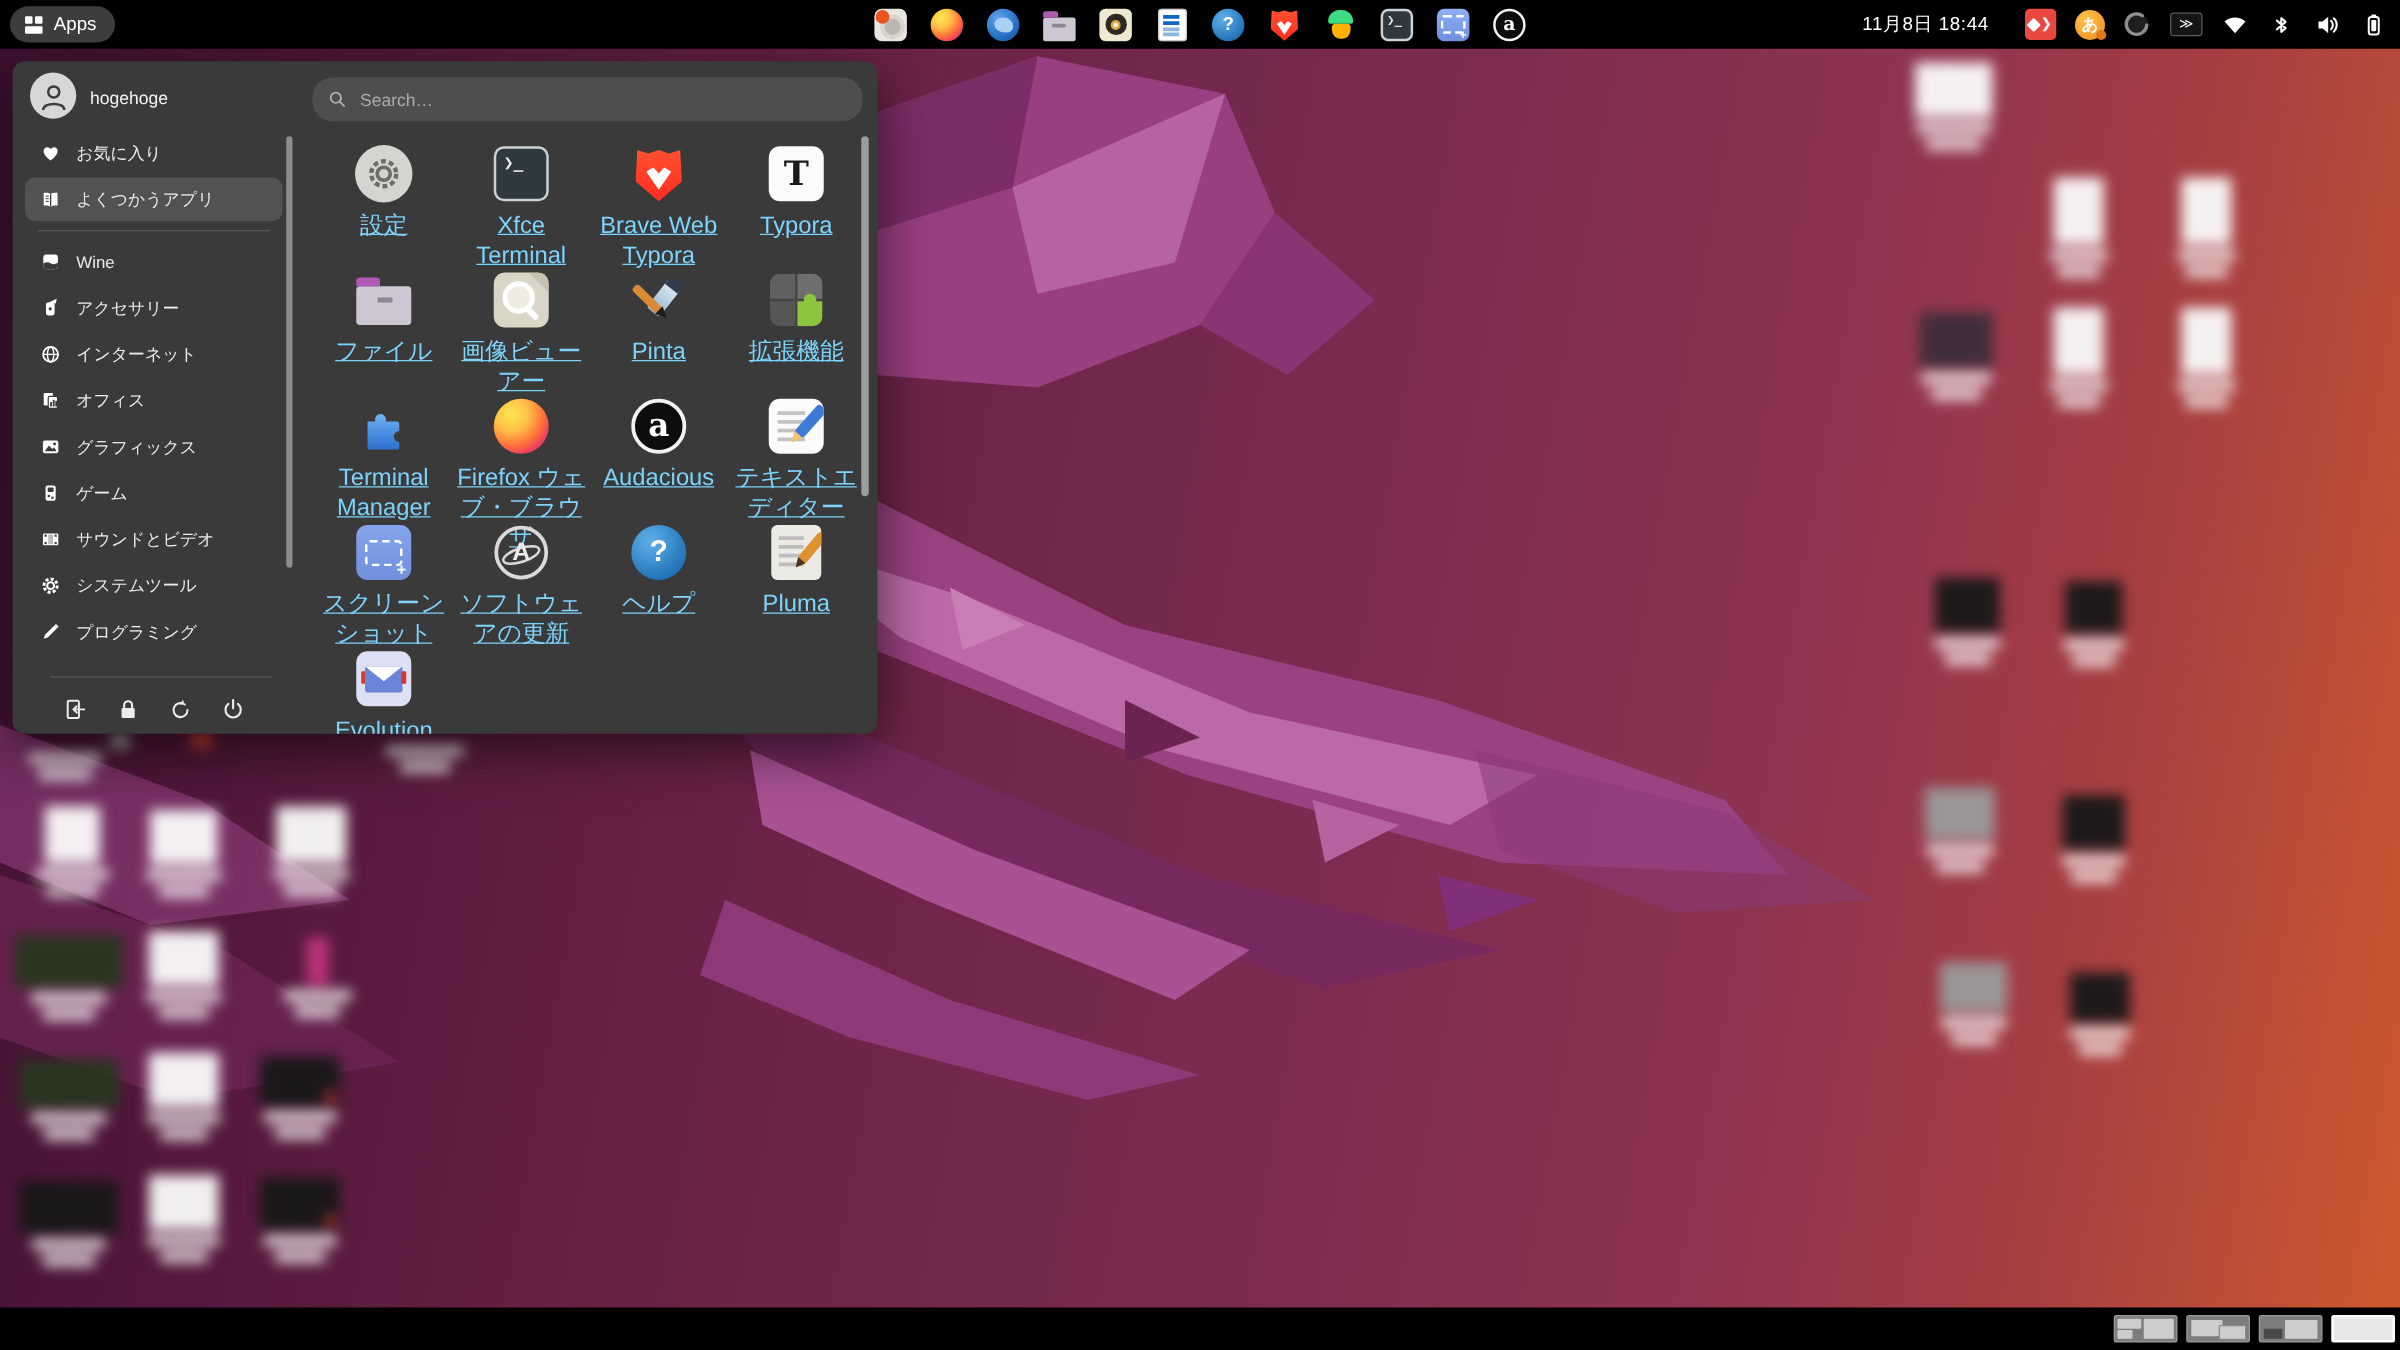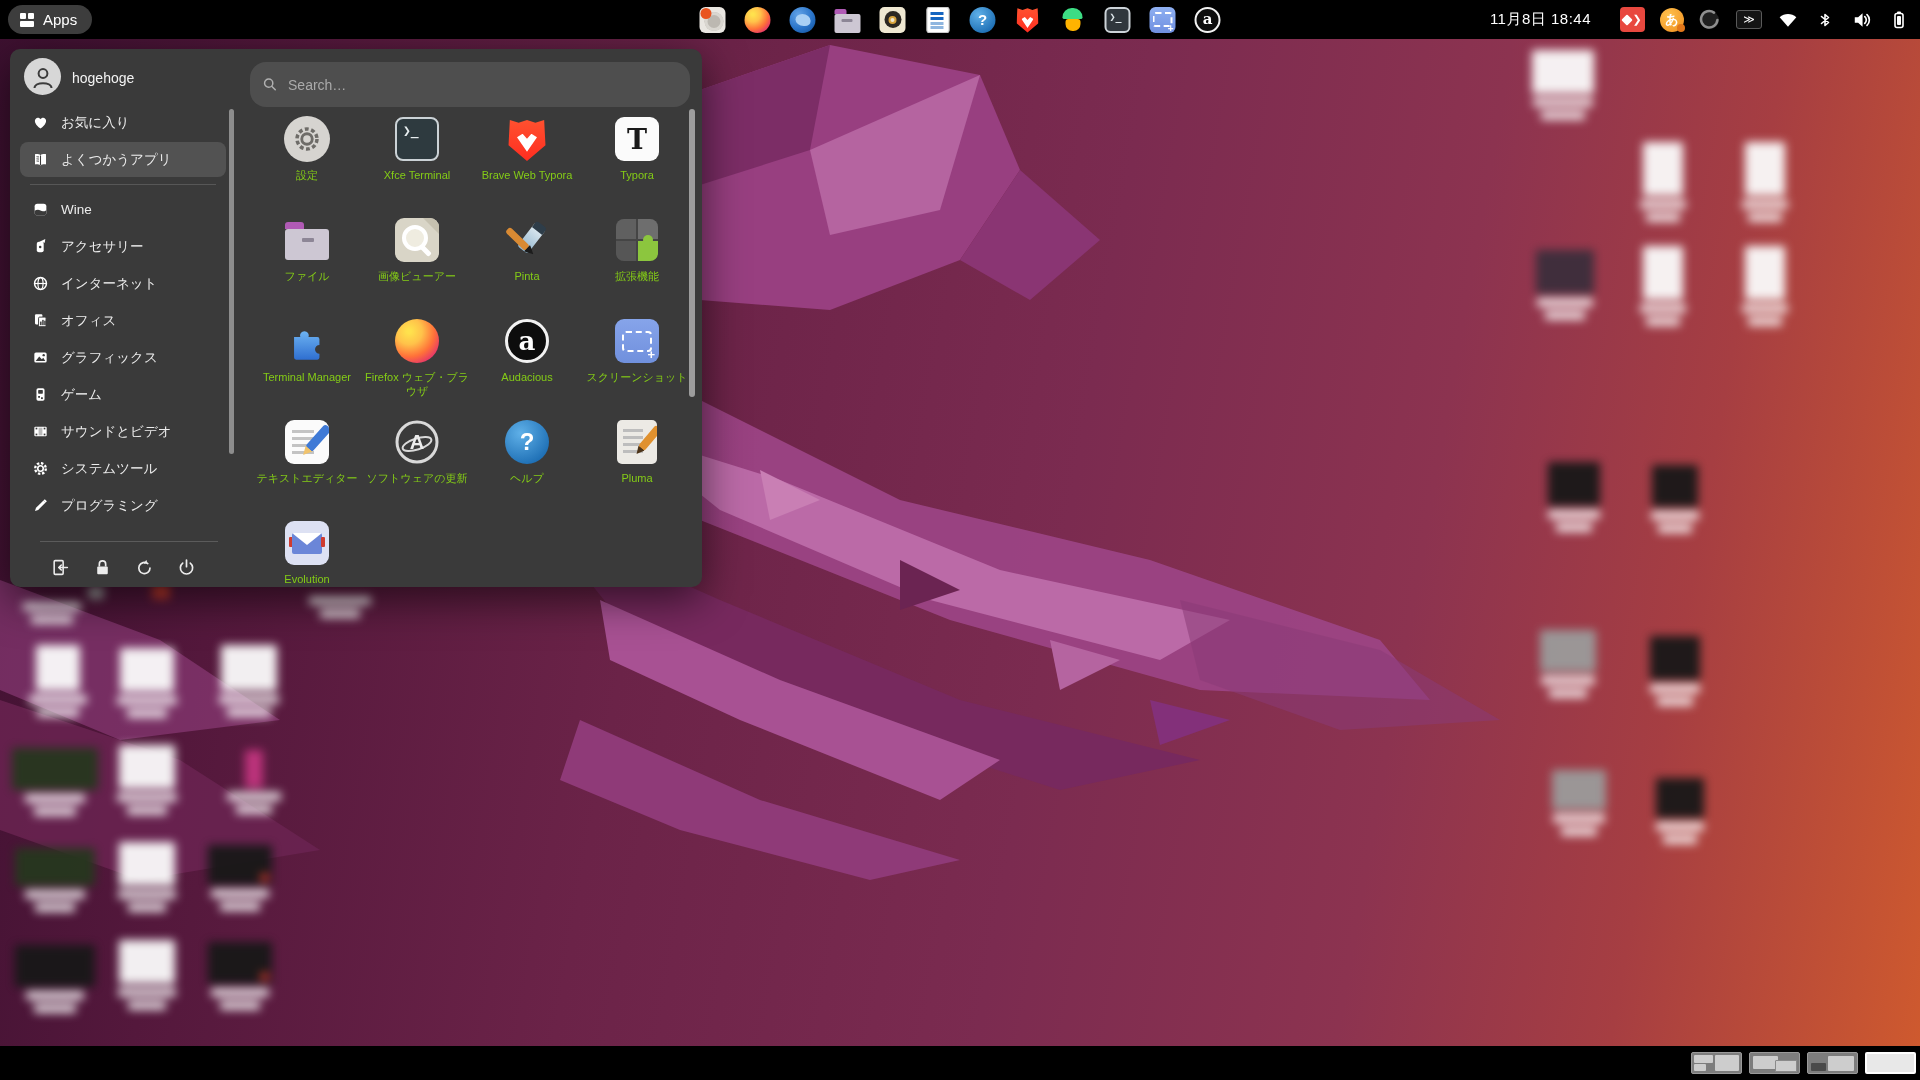--- a/index.html
+++ b/index.html
@@ -74,40 +74,40 @@
        color:#fff;display:grid;place-items:center;font:bold 13px "DejaVu Sans",sans-serif;position:relative;}
   .t-mozc::after{content:"";position:absolute;right:-1px;bottom:0;width:8px;height:8px;border-radius:50%;background:#e2771a;}
   .t-box{width:24px;height:17px;background:#141414;border:1px solid #5a5a5a;border-radius:3px;color:#fff;
        display:grid;place-items:center;font-size:11px;line-height:1;}
 
   
   .menu{position:absolute;left:10px;top:49px;width:692px;height:538px;background:#3a3a3a;border-radius:10px;
         box-shadow:0 12px 44px rgba(0,0,0,.6);z-index:10;overflow:hidden;color:#ececec;}
   .avatar{position:absolute;left:14px;top:9px;width:37px;height:37px;border-radius:50%;background:#d7d7d7;display:grid;place-items:center;}
   .username{position:absolute;left:62px;top:21px;font-size:14px;color:#f4f4f4;}
-  .search{position:absolute;left:240px;top:13px;width:440px;height:45px;border-radius:16px;background:#4e4e4e;
+  .search{position:absolute;left:240px;top:13px;width:440px;height:35px;border-radius:16px;background:#4e4e4e;
           display:flex;align-items:center;gap:9px;padding:0 13px;box-sizing:border-box;}
   .search input{background:transparent;border:none;outline:none;color:#ddd;font-size:14px;width:100%;}
   .search input::placeholder{color:#aaa;}
 
   .sidebar{position:absolute;left:10px;top:56px;width:206px;}
   .side-item{height:35px;display:flex;align-items:center;gap:12px;padding-left:12px;border-radius:8px;
              font-size:13.5px;margin-bottom:2px;cursor:pointer;}
   .side-item.sel{background:#525252;}
   .side-div{height:1px;background:#575757;margin:7px 10px;}
   .s-scroll{position:absolute;left:219px;top:60px;width:5px;height:345px;border-radius:3px;background:#8d8d8d;}
 
   .actions-div{position:absolute;left:30px;bottom:45px;width:178px;height:1px;background:#5b5b5b;}
   .actions{position:absolute;left:40px;bottom:10px;display:flex;gap:22px;}
   .act{width:20px;height:20px;display:grid;place-items:center;cursor:pointer;}
 
   .grid{position:absolute;left:242px;top:58px;width:444px;display:grid;grid-template-columns:repeat(4,110px);}
   .cell{height:101px;display:flex;flex-direction:column;align-items:center;cursor:pointer;}
   .icon48{width:48px;height:48px;margin-top:8px;display:grid;place-items:center;position:relative;flex:none;}
-  .cell .lbl{margin-top:6px;font-size:11px;line-height:1.25;text-align:center;color:#84cc16;max-width:104px;}
+  .cell .lbl{margin-top:6px;font-size:19px;line-height:1.25;text-align:center;color:#7dd3fc;max-width:104px;text-decoration:underline;}
   .g-scroll{position:absolute;right:7px;top:60px;width:6px;height:288px;border-radius:3px;background:#9d9d9d;}
 
   
   .gset{width:46px;height:46px;border-radius:50%;background:#d6d4d0;display:grid;place-items:center;}
   .gterm{width:44px;height:44px;background:#2e3a3f;border:2px solid #cbd2d6;border-radius:8px;box-sizing:border-box;
          color:#e8eef0;font:bold 13px "DejaVu Sans Mono",monospace;padding:4px 0 0 6px;}
   .gbrave{width:44px;height:44px;background:linear-gradient(#ff5330,#ff2d20);
           clip-path:polygon(50% 100%,8% 64%,11% 7%,31% 13%,50% 7%,69% 13%,89% 7%,92% 64%);position:relative;}
   .gbrave::after{content:"";position:absolute;left:50%;top:38%;width:20px;height:18px;transform:translateX(-50%);
           background:#fff;clip-path:polygon(50% 100%,0 20%,28% 0,50% 28%,72% 0,100% 20%);}
@@ -677,33 +677,33 @@
       </div>
       <div class="cell">
         <div class="icon48">
             <div class="gaud">a</div>
           </div>
         <div class="lbl">Audacious</div>
       </div>
 
       <div class="cell">
         <div class="icon48">
+            <div class="gted">
+              <div class="pen"></div>
+            </div>
+          </div>
+        <div class="lbl">テキストエディター</div>
+      </div>
+      <div class="cell">
+        <div class="icon48">
             <div class="gscs">
               <i></i>
             </div>
           </div>
         <div class="lbl">スクリーンショット</div>
-      </div>
-      <div class="cell">
-        <div class="icon48">
-            <div class="gted">
-              <div class="pen"></div>
-            </div>
-          </div>
-        <div class="lbl">テキストエディター</div>
       </div>
       <div class="cell">
         <div class="icon48">
           <div class="gupd">
             <svg width="44" height="44" viewBox="0 0 44 44">
                 <circle cx="22" cy="22" r="20" fill="none" stroke="#d9d9d9" stroke-width="3"></circle>
                 <ellipse cx="22" cy="24" rx="15" ry="5.5" fill="none" stroke="#d9d9d9" stroke-width="2" transform="rotate(-18 22 24)"></ellipse>
               </svg>
             <span>A</span>
           </div>

